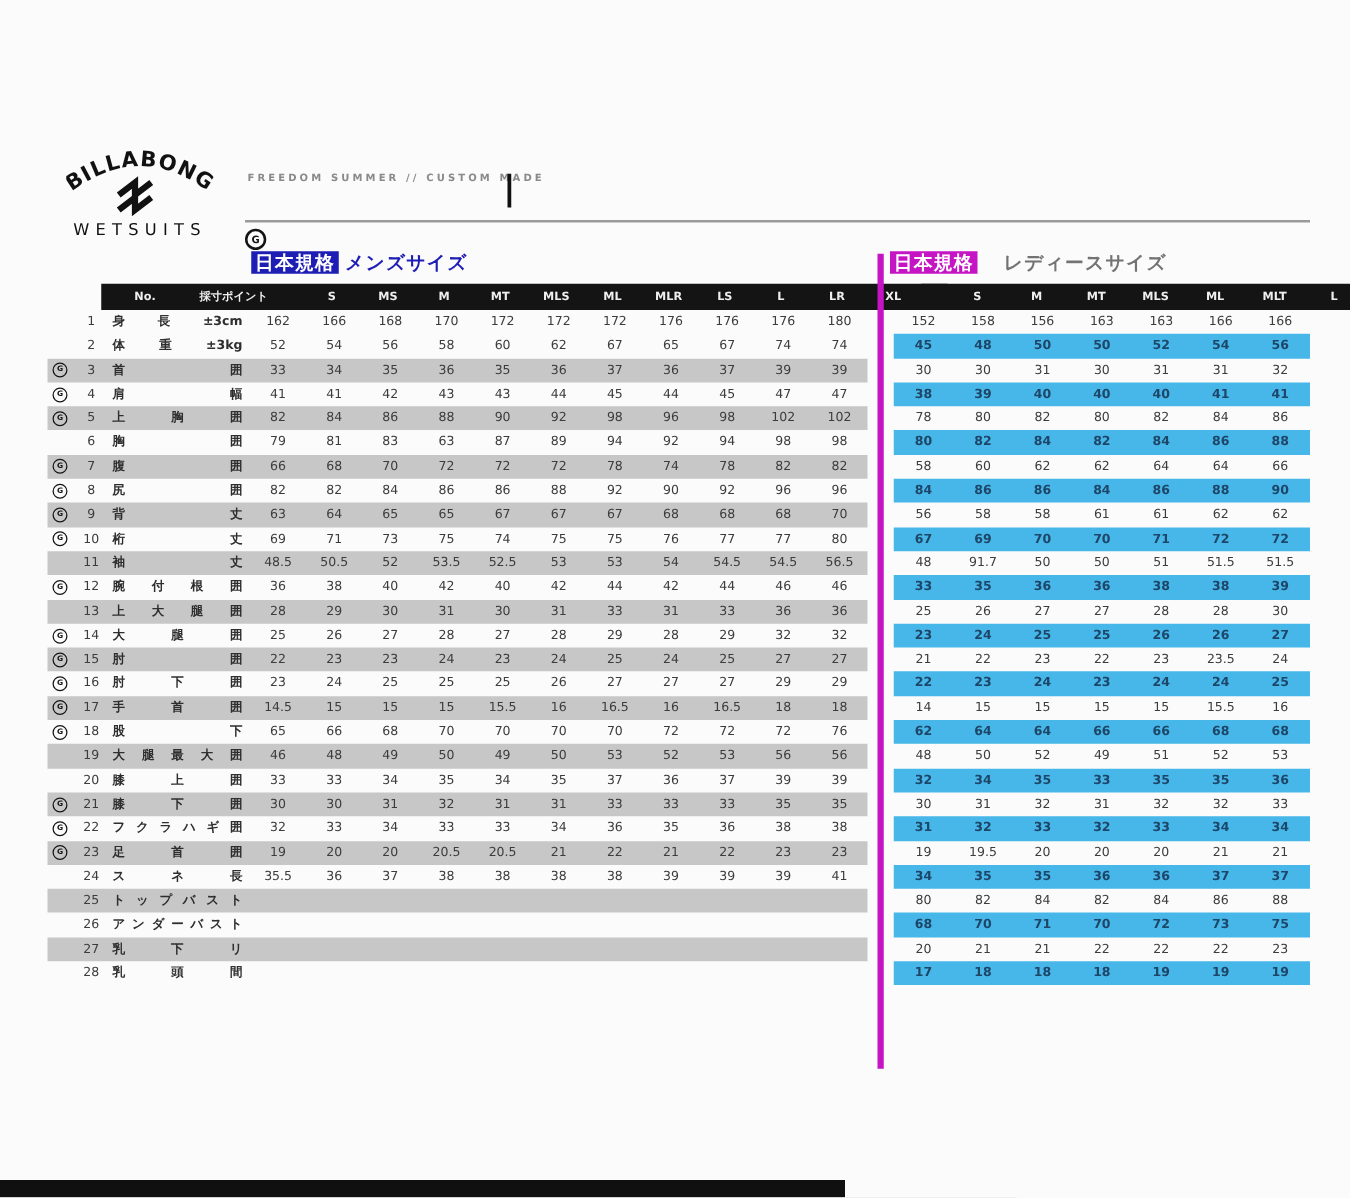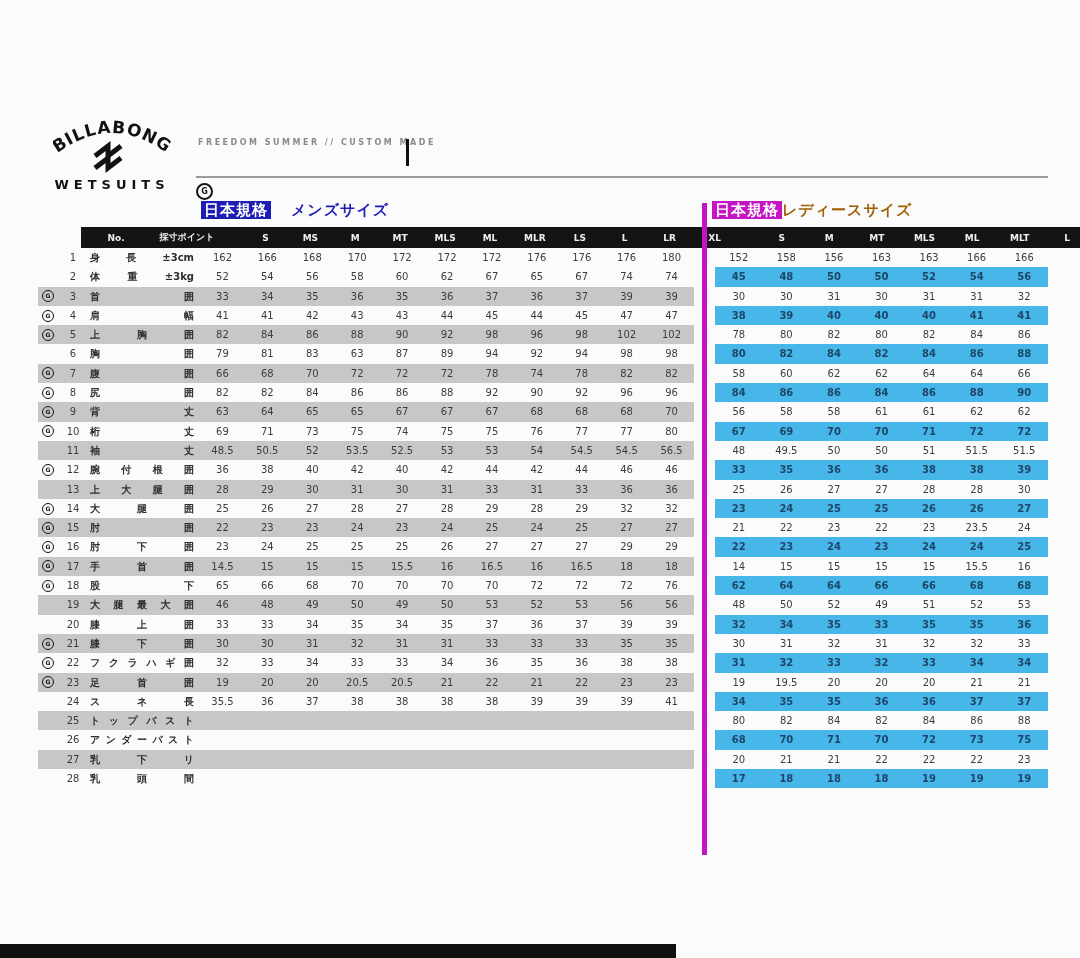--- a/index.html
+++ b/index.html
@@ -2,44 +2,44 @@
 <html><head>
 <meta charset="utf-8">
 <style>
   html,body{margin:0;padding:0;background:#e9e9e9;}
   .canvas{position:relative;width:1080px;height:958px;background:#fbfbfb;overflow:hidden;
           font-family:"DejaVu Sans",sans-serif;color:#222;}
 
   
   .logo{position:absolute;left:52px;top:112px;width:120px;text-align:center;}
   .logo svg{display:block;margin:0 auto;}
-  .logo .wetsuits{font-size:13px;font-weight:bold;letter-spacing:5px;color:#111;margin-top:1px;}
+  .logo .wetsuits{font-size:13px;font-weight:normal;letter-spacing:5px;color:#111;margin-top:1px;}
 
   
   .kicker{position:absolute;left:198px;top:138px;font-size:8px;font-weight:bold;letter-spacing:2.5px;color:#8a8a8a;}
   .title{position:absolute;left:196px;top:135px;font-size:25px;font-weight:bold;letter-spacing:1px;color:#101010;}
   .title-bar{position:absolute;left:406px;top:139px;width:3px;height:27px;background:#101010;}
   .rule{position:absolute;left:196px;top:176px;width:852px;height:2px;background:#9a9a9a;}
 
   .notice{position:absolute;left:196px;top:183px;width:856px;display:flex;align-items:center;gap:5px;
           font-size:11px;font-weight:bold;color:#141414;white-space:nowrap;}
   .gmark{display:inline-flex;align-items:center;justify-content:center;flex:0 0 auto;
          width:13px;height:13px;border:2px solid #141414;border-radius:50%;
          font-size:8px;font-weight:bold;color:#141414;line-height:1;}
   .gmark.small{width:10px;height:10px;border-width:1.5px;font-size:6px;}
 
   
   .sec-title{position:absolute;top:201px;font-size:15px;font-weight:bold;letter-spacing:1px;white-space:nowrap;}
   .sec-title .tag{color:#fff;padding:0 3px;}
   .sec-title.mens{left:201px;}
   .sec-title.mens .tag{background:#1e1eb4;}
-  .sec-title.mens .lbl{color:#1e1eb4;margin-left:20px;}
+  .sec-title.mens .lbl{color:#1e1eb4;margin-left:5px;}
   .sec-title.ladies{left:712px;}
   .sec-title.ladies .tag{background:#c414c4;}
-  .sec-title.ladies .lbl{color:#a16207;margin-left:0;}
+  .sec-title.ladies .lbl{color:#737373;margin-left:21px;}
 
   
   .vdivider{position:absolute;left:702px;top:203px;width:5px;height:652px;background:#c414c4;}
 
   
   .sizetable{position:absolute;left:38px;top:227px;width:1010px;}
   .trow{display:flex;width:1010px;}
   .men-band{display:grid;grid-template-columns:20px 30px 112px repeat(11,1fr);width:656px;}
   .gapcell{width:21px;}
   .ladies-band{display:grid;grid-template-columns:repeat(7,1fr);width:333px;}
@@ -442,21 +442,21 @@
         <div class="mcell">53</div>
         <div class="mcell">53</div>
         <div class="mcell">54</div>
         <div class="mcell">54.5</div>
         <div class="mcell">54.5</div>
         <div class="mcell">56.5</div>
       </div>
       <div class="gapcell"></div>
       <div class="ladies-band">
         <div class="lcell">48</div>
-        <div class="lcell">49.5</div>
+        <div class="lcell">91.7</div>
         <div class="lcell">50</div>
         <div class="lcell">50</div>
         <div class="lcell">51</div>
         <div class="lcell">51.5</div>
         <div class="lcell">51.5</div>
       </div>
     </div>
         <div class="trow blue">
       <div class="men-band">
         <div class="markcell">

